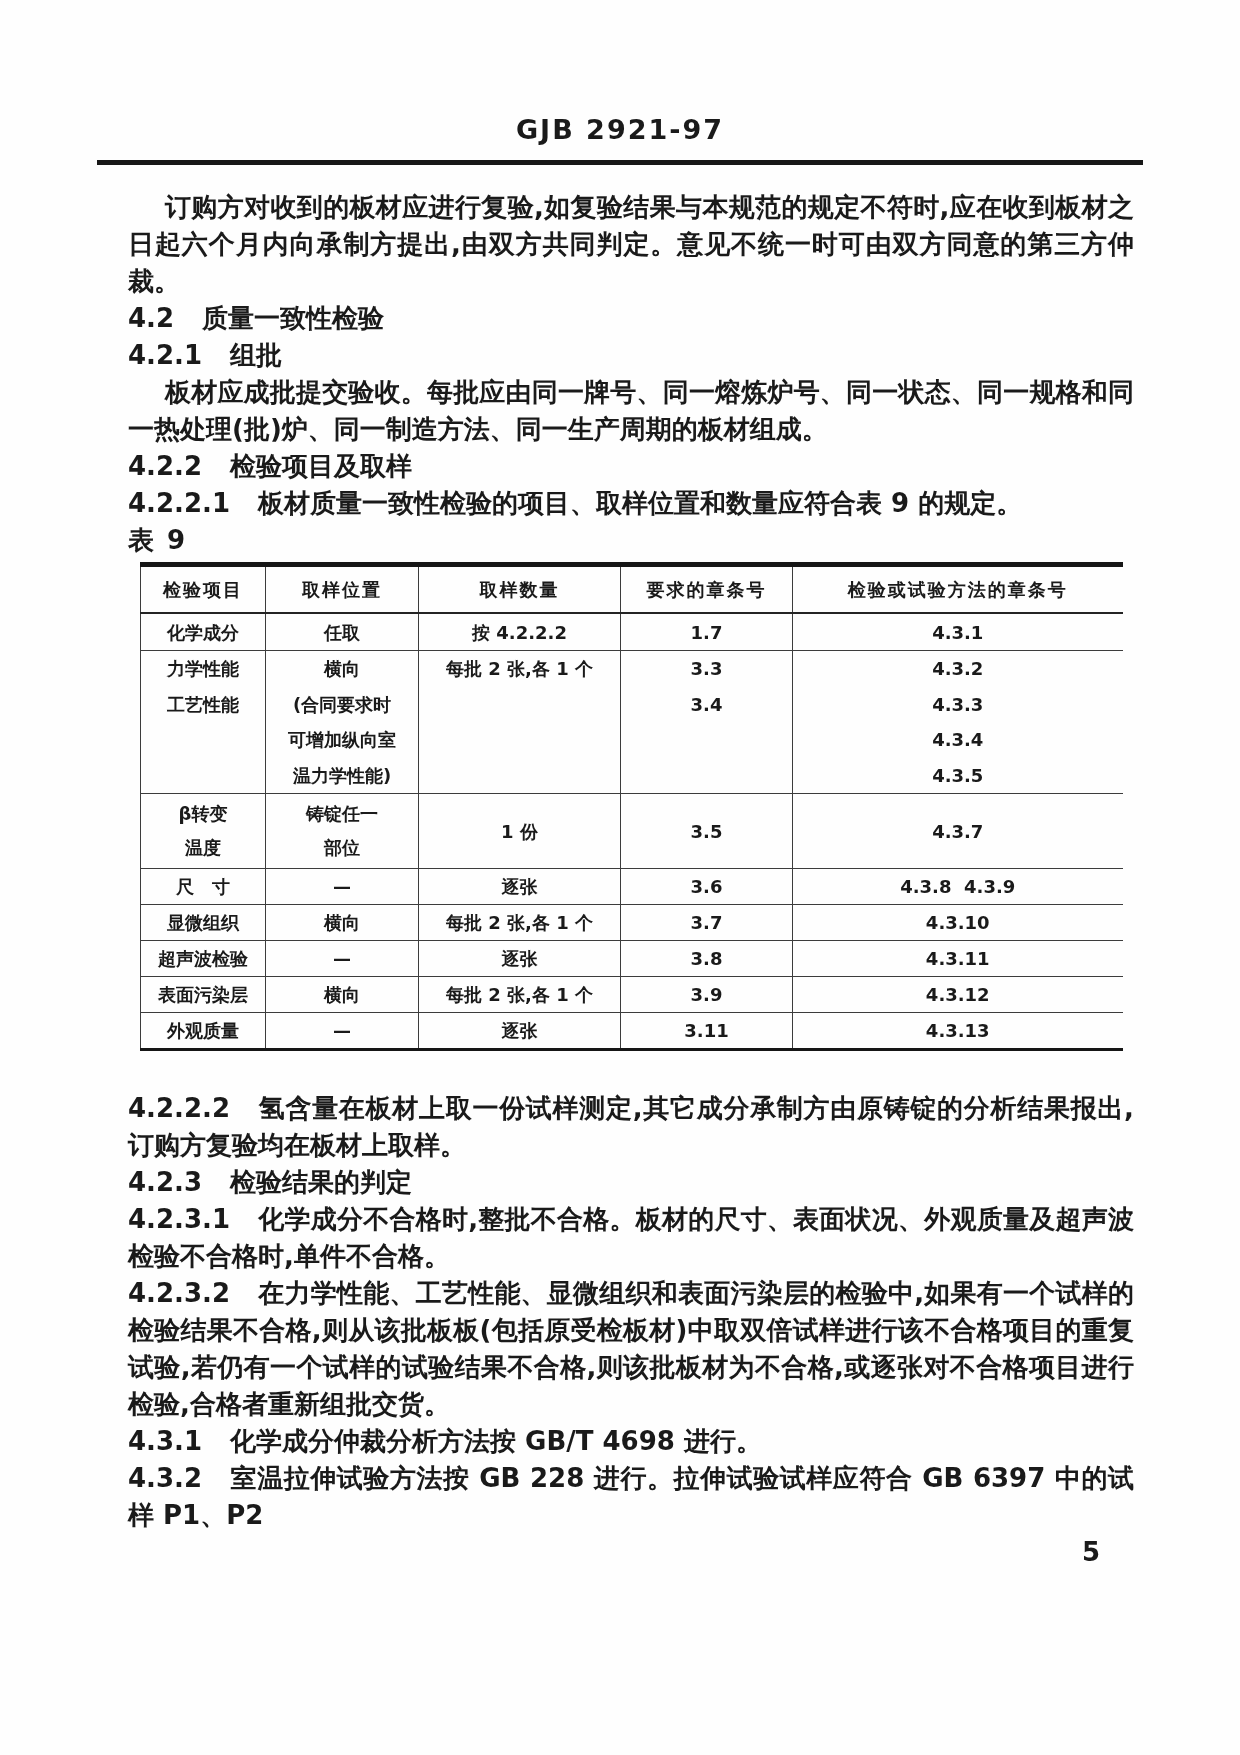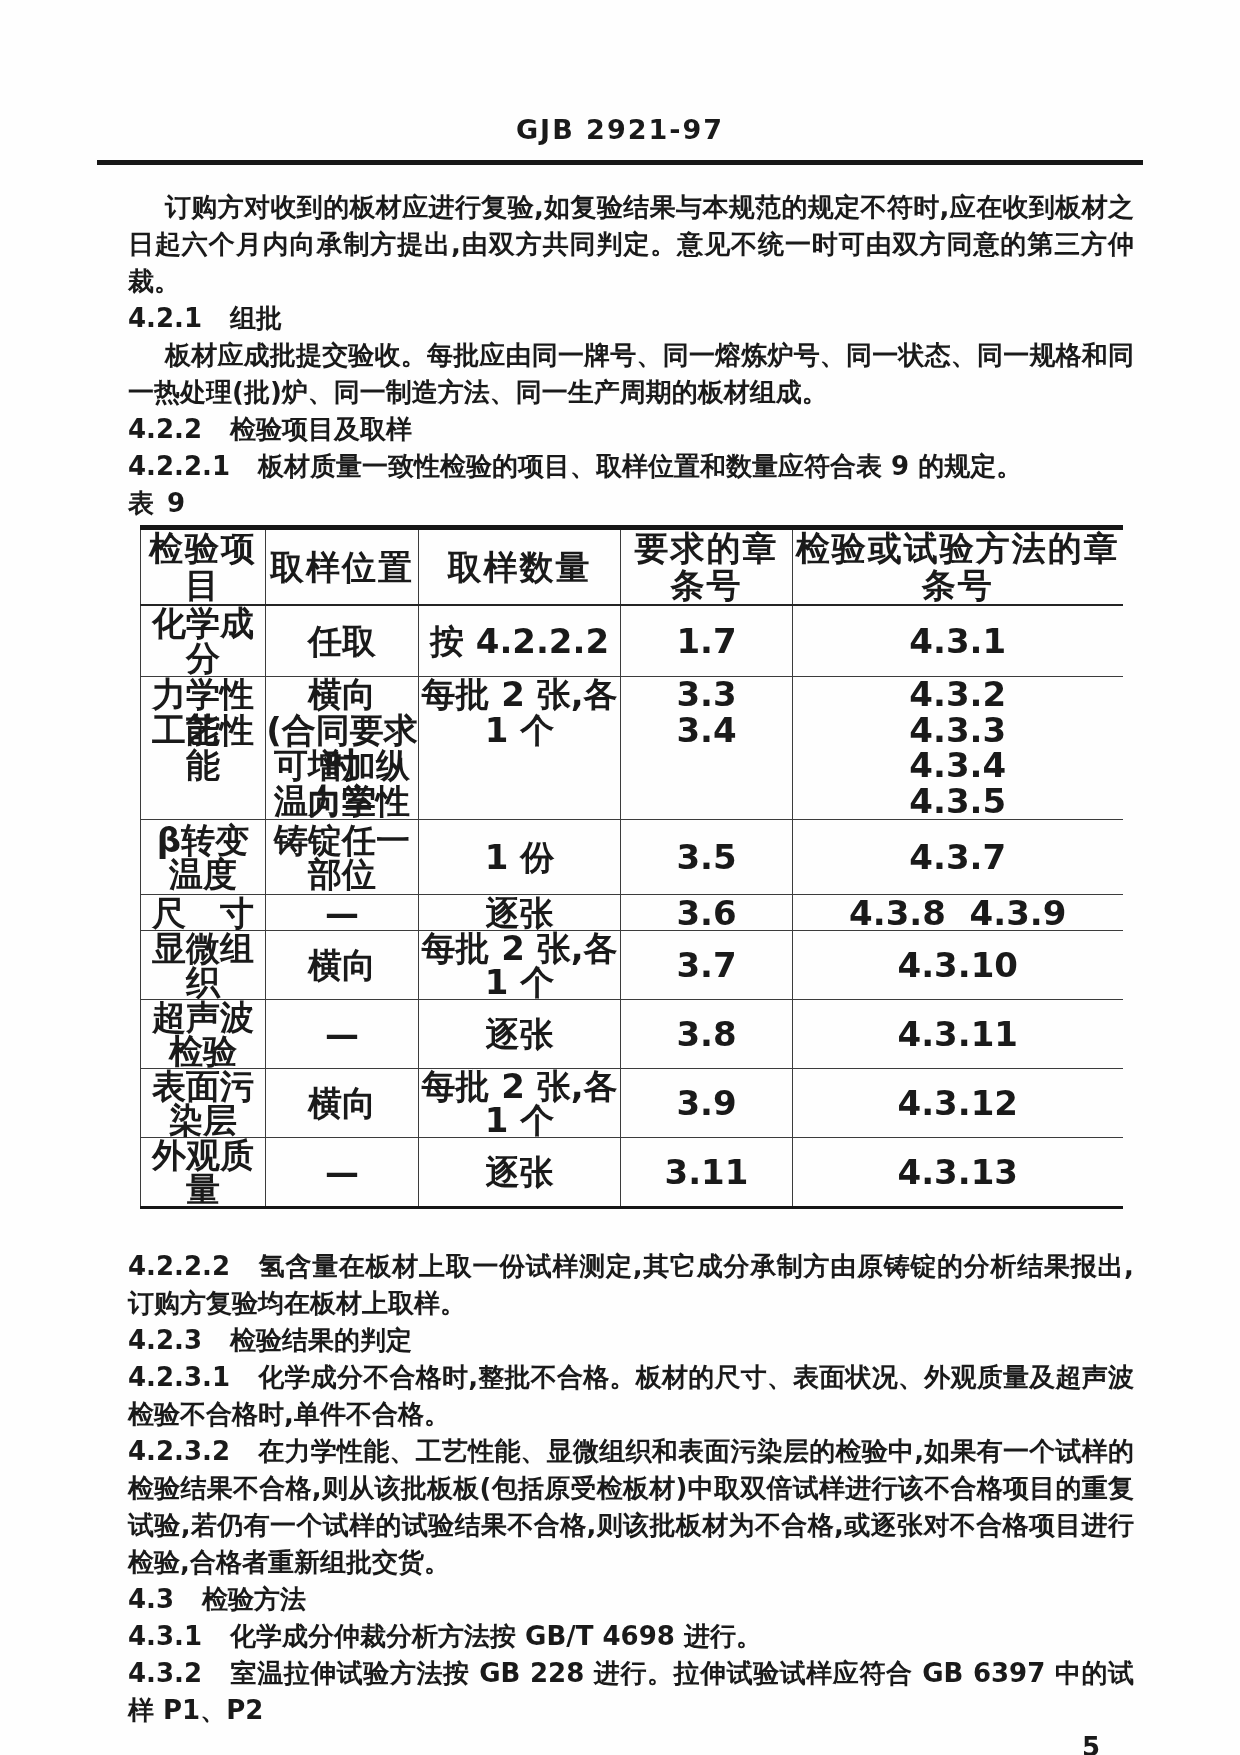--- a/index.html
+++ b/index.html
@@ -48,21 +48,21 @@
     width: 982px;
     margin: 3px 0 39px 12px;
     border-top: 5px solid #161616;
     border-bottom: 3px solid #161616;
   }
   .t9 th, .t9 td {
     border: 1.6px solid #3c3c3c;
     text-align: center;
     vertical-align: middle;
     padding: 0;
-    font-size: 34px;
+    font-size: 18px;
     font-weight: 600;
     overflow: hidden;
   }
   .t9 tr > *:last-child { border-right: 0; }
   .t9 th {
     height: 45px;
     font-weight: 700;
     letter-spacing: 2px;
     border-bottom: 2px solid #242424;
   }
@@ -85,20 +85,21 @@
 
 <div class="page">
 
   <div class="doc-header">GJB 2921-97</div>
   <div class="rule"></div>
 
   <div class="content">
 
     <p class="para-indent"><span>订购方对收到的板材应进行复验,如复验结果与本规范的规定不符时,应在收到板材之日起六个月内向承制方提出,由双方共同判定。意见不统一时可由双方同意的第三方仲裁。</span></p>
 
+    <p class="head-strong"><span class="clause-num">4.2</span><span class="clause-title">质量一致性检验</span></p>
 
     <p><span class="clause-num">4.2.1</span><span class="clause-title">组批</span></p>
 
     <p class="para-indent"><span>板材应成批提交验收。每批应由同一牌号、同一熔炼炉号、同一状态、同一规格和同一热处理(批)炉、同一制造方法、同一生产周期的板材组成。</span></p>
 
     <p><span class="clause-num">4.2.2</span><span class="clause-title">检验项目及取样</span></p>
 
     <p><span class="clause-num">4.2.2.1</span><span>板材质量一致性检验的项目、取样位置和数量应符合表 9 的规定。</span></p>
 
     <div class="tbl-caption">表 9</div>
@@ -203,21 +204,20 @@
       </table>
 
     <p><span class="clause-num">4.2.2.2</span><span>氢含量在板材上取一份试样测定,其它成分承制方由原铸锭的分析结果报出,订购方复验均在板材上取样。</span></p>
 
     <p><span class="clause-num">4.2.3</span><span class="clause-title">检验结果的判定</span></p>
 
     <p><span class="clause-num">4.2.3.1</span><span>化学成分不合格时,整批不合格。板材的尺寸、表面状况、外观质量及超声波检验不合格时,单件不合格。</span></p>
 
     <p><span class="clause-num">4.2.3.2</span><span>在力学性能、工艺性能、显微组织和表面污染层的检验中,如果有一个试样的检验结果不合格,则从该批板板(包括原受检板材)中取双倍试样进行该不合格项目的重复试验,若仍有一个试样的试验结果不合格,则该批板材为不合格,或逐张对不合格项目进行检验,合格者重新组批交货。</span></p>
 
-    <p class="head-strong"><span class="clause-num">4.3</span><span class="clause-title">检验方法</span></p>
 
     <p><span class="clause-num">4.3.1</span><span>化学成分仲裁分析方法按 GB/T 4698 进行。</span></p>
 
     <p><span class="clause-num">4.3.2</span><span>室温拉伸试验方法按 GB 228 进行。拉伸试验试样应符合 GB 6397 中的试样 P1、P2</span></p>
 
     <div class="pagenum">5</div>
 
   </div>
 </div>
 

